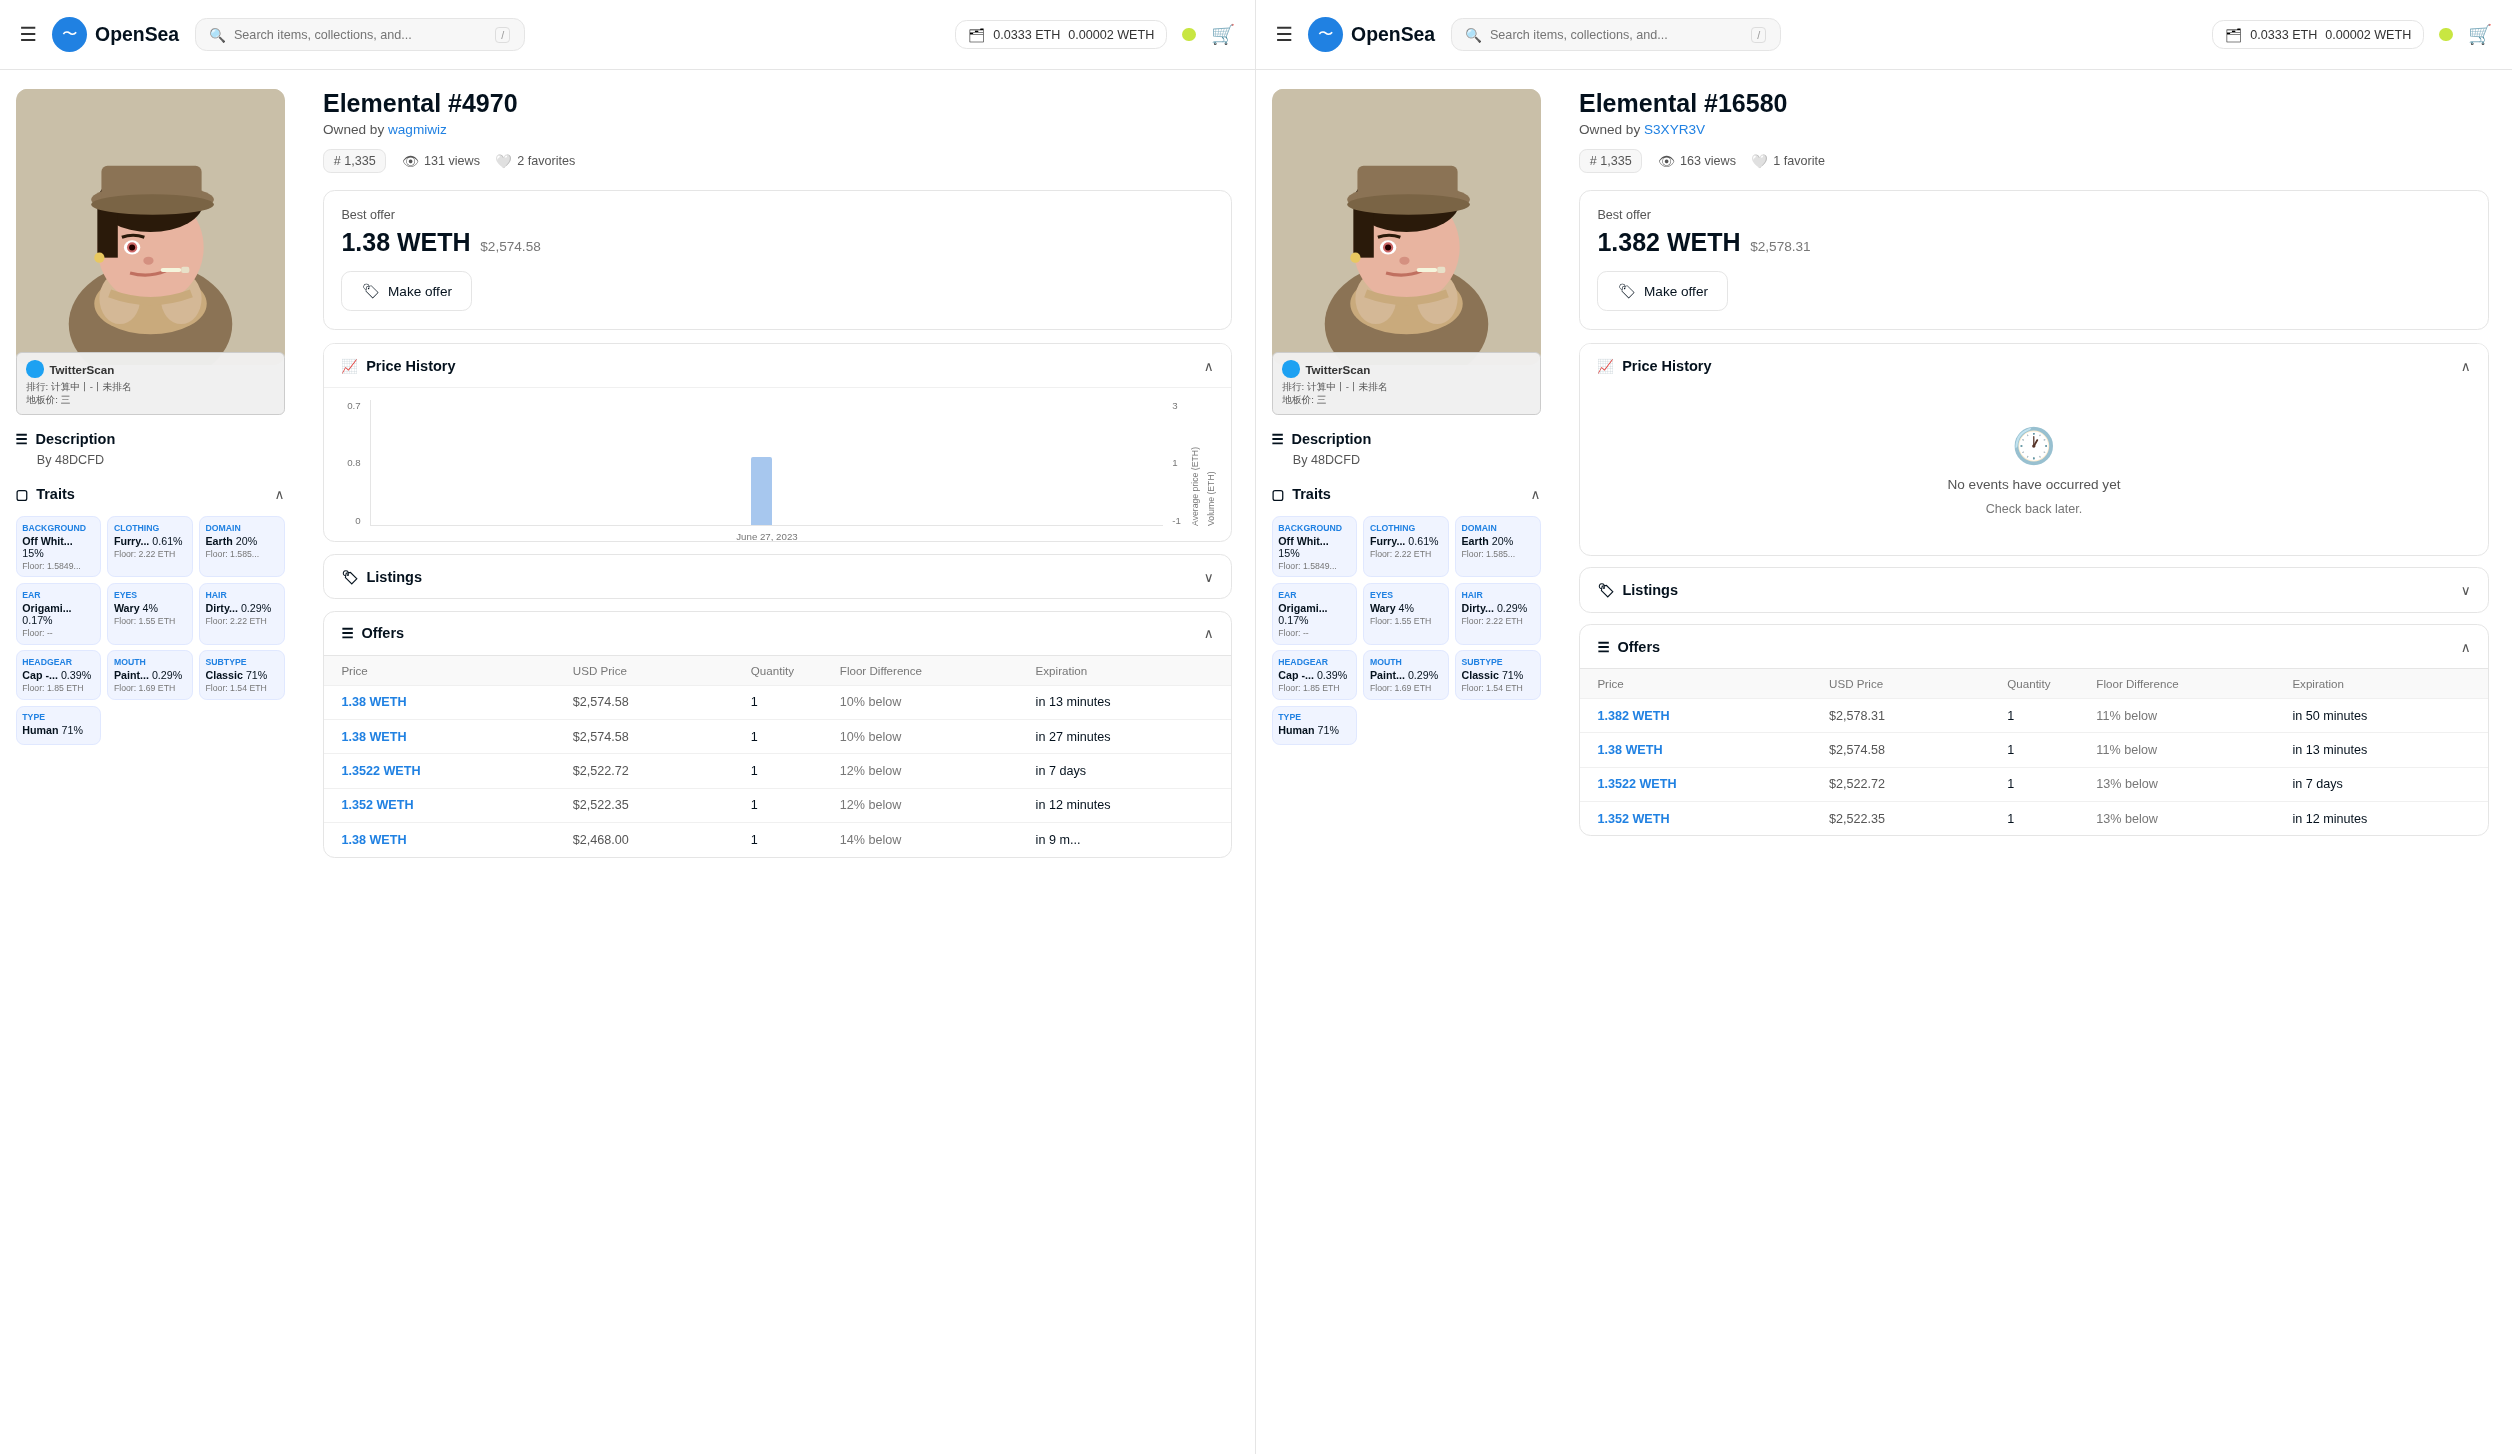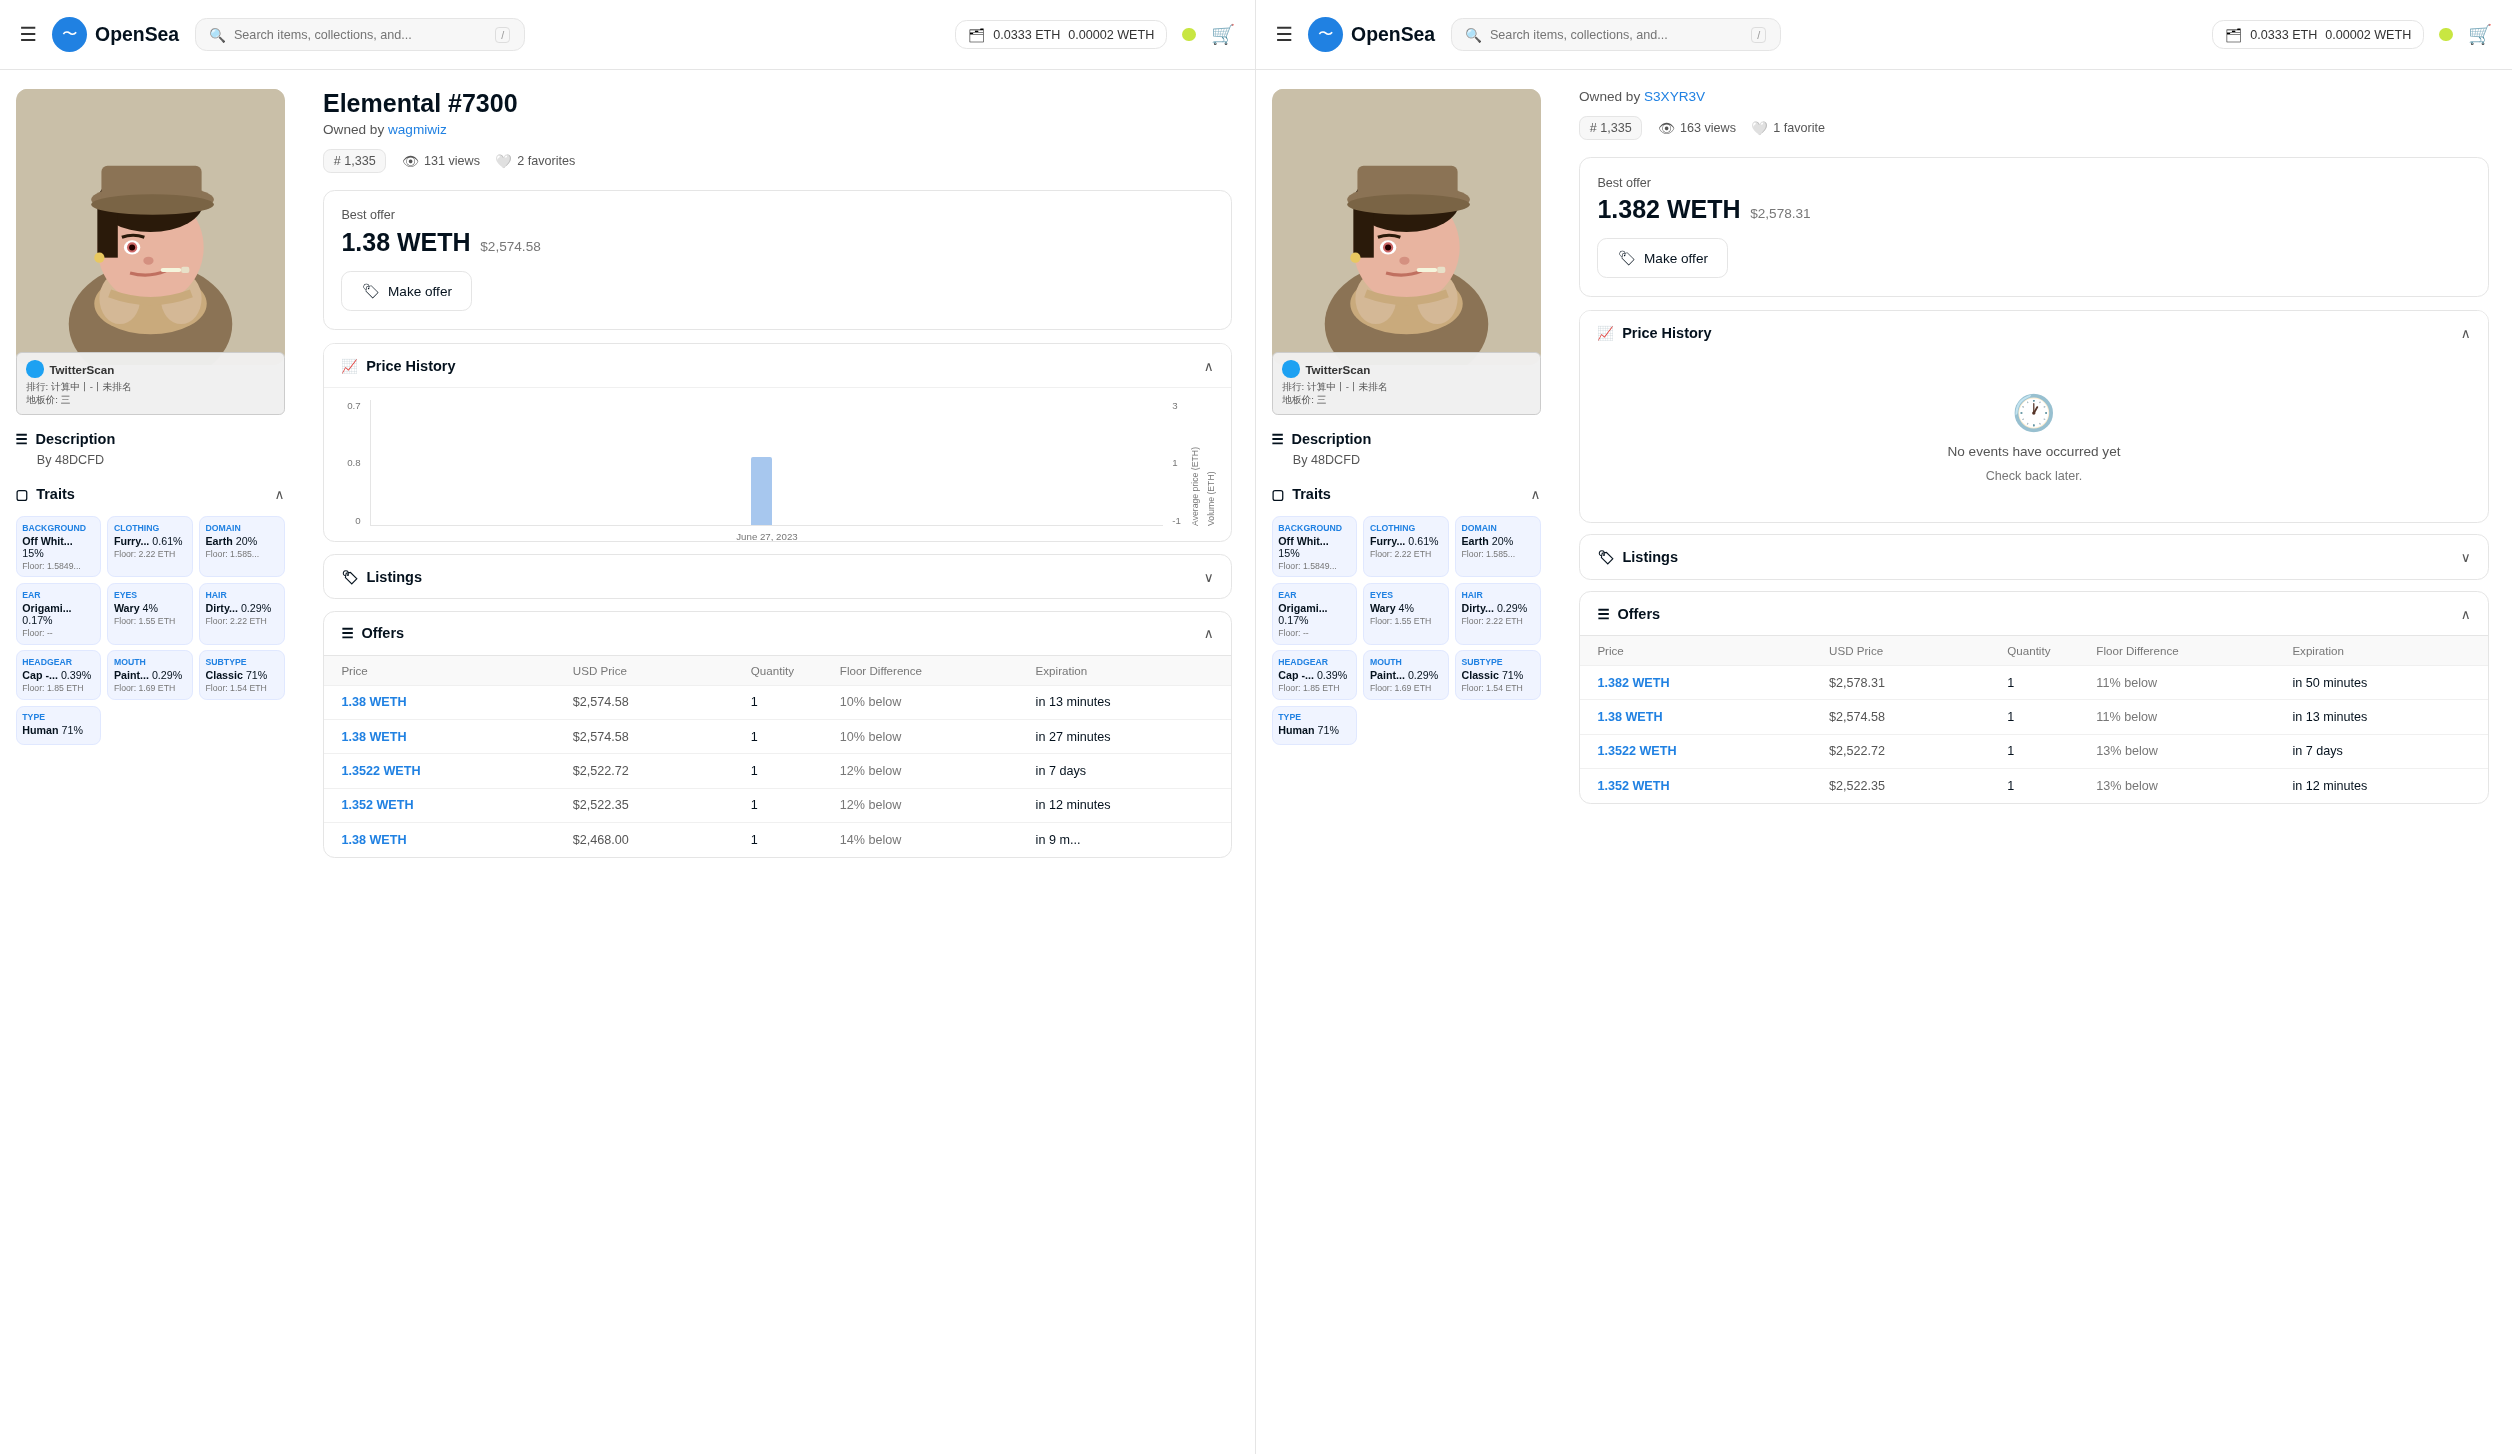--- a/index.html
+++ b/index.html
@@ -144,21 +144,21 @@
     </div>
               <div style="border: 1px solid rgb(224, 232, 255); border-radius: 7.8px; padding: 5.8px; background: rgb(240, 244, 255);">
       <div style="font-size:8.7px;color:#2081e2;font-weight:600;text-transform:uppercase;">TYPE</div>
       <div style="font-size:10.7px;font-weight:600;color:#04111d;margin:1.9px 0;">Human <span style="font-weight:400;">71%</span></div>
       <div style="font-size:8.7px;color:#777;"></div>
     </div>
             </div>
           </div>
         </div>
         <div style="flex: 1 1 0%; overflow-y: auto; padding: 19.4px 23px; background: rgb(255, 255, 255);">
-          <h1 style="font-size: 25px; font-weight: 700; color: rgb(4, 17, 29); margin-bottom: 3.9px;">Elemental #7300</h1>
+          <h1 style="font-size: 25px; font-weight: 700; color: rgb(4, 17, 29); margin-bottom: 3.9px;">Elemental #4970</h1>
           <p style="font-size: 13.6px; color: rgb(85, 85, 85); margin-bottom: 11.6px;">Owned by <a href="#" style="color:#2081e2;text-decoration:none;font-weight:400;">wagmiwiz</a></p>
           <div style="display: flex; align-items: center; gap: 15.5px; margin-bottom: 17.4px; flex-wrap: wrap;">
     <div style="background:#f7f7f7;border:1px solid #e5e5e5;border-radius:7.8px;padding:3.9px 9.7px;font-size:12.6px;color:#555;font-weight:500;"># 1,335</div>
     <div style="display:flex;align-items:center;gap:4.8px;font-size:12.6px;color:#555;">
       <span style="font-size:13.6px;">👁</span> 131 views
     </div>
     <div style="display:flex;align-items:center;gap:4.8px;font-size:12.6px;color:#555;">
       <span style="font-size:13.6px;">🤍</span> 2 favorites
     </div>
   </div>
@@ -400,20 +400,21 @@
     </div>
               <div style="border: 1px solid rgb(224, 232, 255); border-radius: 7.8px; padding: 5.8px; background: rgb(240, 244, 255);">
       <div style="font-size:8.7px;color:#2081e2;font-weight:600;text-transform:uppercase;">TYPE</div>
       <div style="font-size:10.7px;font-weight:600;color:#04111d;margin:1.9px 0;">Human <span style="font-weight:400;">71%</span></div>
       <div style="font-size:8.7px;color:#777;"></div>
     </div>
             </div>
           </div>
         </div>
         <div style="flex: 1 1 0%; overflow-y: auto; padding: 19.4px 23px; background: rgb(255, 255, 255);">
+          <h1 style="font-size: 25px; font-weight: 700; color: rgb(4, 17, 29); margin-bottom: 3.9px;">Elemental #16580</h1>
           <p style="font-size: 13.6px; color: rgb(85, 85, 85); margin-bottom: 11.6px;">Owned by <a href="#" style="color:#2081e2;text-decoration:none;font-weight:500;">S3XYR3V</a></p>
           <div style="display: flex; align-items: center; gap: 15.5px; margin-bottom: 17.4px; flex-wrap: wrap;">
     <div style="background:#f7f7f7;border:1px solid #e5e5e5;border-radius:7.8px;padding:3.9px 9.7px;font-size:12.6px;color:#555;font-weight:500;"># 1,335</div>
     <div style="display:flex;align-items:center;gap:4.8px;font-size:12.6px;color:#555;">
       <span style="font-size:13.6px;">👁</span> 163 views
     </div>
     <div style="display:flex;align-items:center;gap:4.8px;font-size:12.6px;color:#555;">
       <span style="font-size:13.6px;">🤍</span> 1 favorite
     </div>
   </div>

